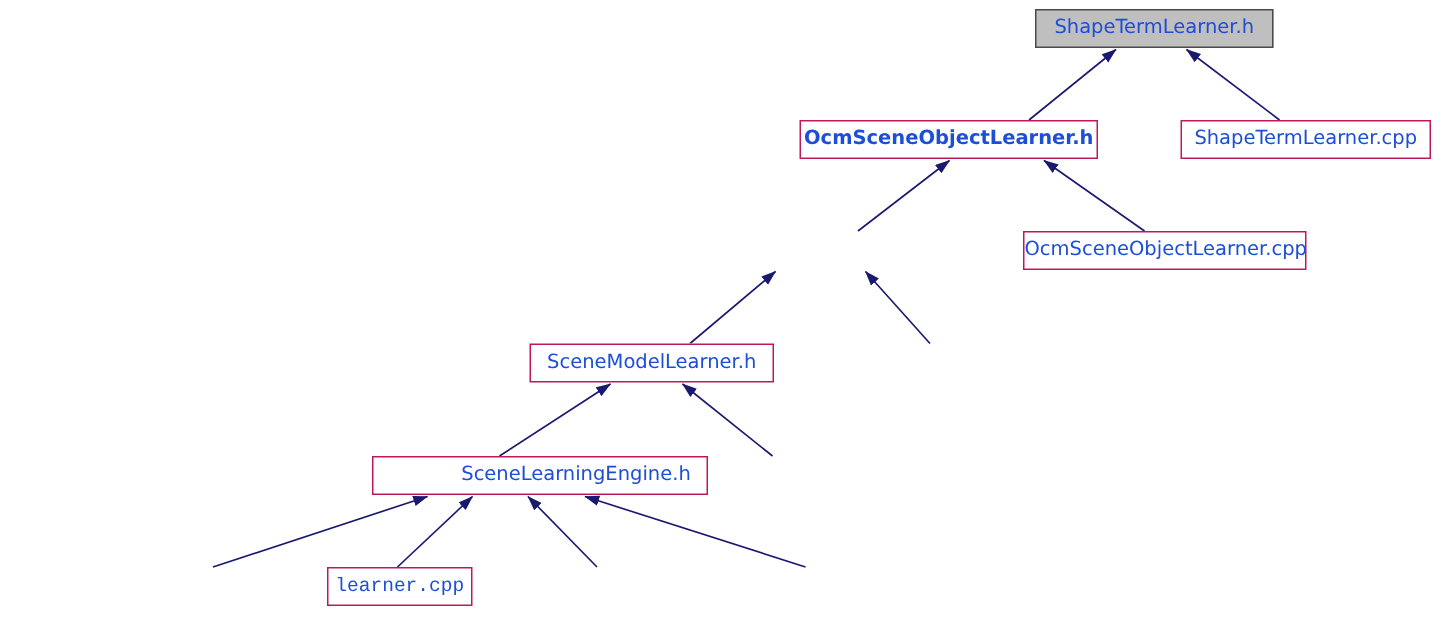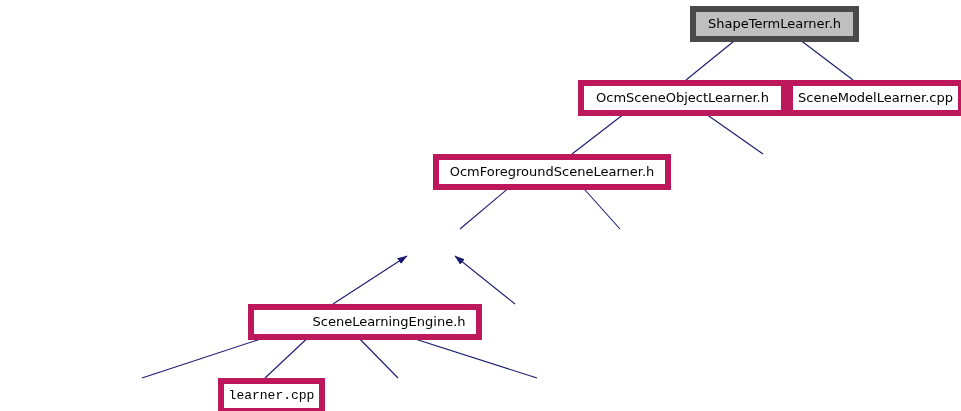--- a/index.html
+++ b/index.html
@@ -20,23 +20,23 @@
     left: 0;
     top: 0;
     width: 961px;
     height: 411px;
   }
   .node {
     position: absolute;
     height: 24px;
     line-height: 24px;
     box-sizing: content-box;
-    border: 6px solid #be185d;
+    border: 1px solid #be185d;
     background: #ffffff;
-    color: #000000;
+    color: #1d4ed8;
     font-size: 13px;
     text-align: center;
     white-space: nowrap;
     cursor: pointer;
   }
   .node.highlight {
     background: #bfbfbf;
     border-color: #4a4a4a;
   }
 </style>
@@ -61,19 +61,20 @@
       <line x1="333" y1="304" x2="407" y2="256" marker-end="url(#arrow)"></line>
       <line x1="515" y1="304" x2="455" y2="256" marker-end="url(#arrow)"></line>
       <line x1="142" y1="378" x2="285" y2="331" marker-end="url(#arrow)"></line>
       <line x1="265" y1="378" x2="315" y2="331" marker-end="url(#arrow)"></line>
       <line x1="398" y1="378" x2="352" y2="331" marker-end="url(#arrow)"></line>
       <line x1="537" y1="378" x2="390" y2="331" marker-end="url(#arrow)"></line>
     </g>
   </svg>
 
   <div class="node highlight" style="left:690px; top:6px;   width:157px;">ShapeTermLearner.h</div>
-  <div class="node" style="left:578px; top:80px;  width:197px;">OcmSceneObjectLearner.h</div>
-  <div class="node" style="left:787px; top:80px;  width:165px;">SceneModelLearner.cpp</div>
-  <div class="node" style="left:433px; top:154px; width:226px;">OcmForegroundSceneLearner.h</div>
+  <div class="node" style="left:533px; top:80px;  width:197px;font-weight:bold;">OcmSceneObjectLearner.h</div>
+  <div class="node" style="left:787px; top:80px;  width:165px;">ShapeTermLearner.cpp</div>
+  <div class="node" style="left:682px; top:154px; width:187px;">OcmSceneObjectLearner.cpp</div>
+  <div class="node" style="left:353px; top:229px; width:161px;">SceneModelLearner.h</div>
   <div class="node" style="left:248px; top:304px; width:174px;padding-left:48px;">SceneLearningEngine.h</div>
   <div class="node" style="left:218px; top:378px; width:95px;font-family:Liberation Mono, monospace;">learner.cpp</div>
 
 </div>
 
 </body></html>

